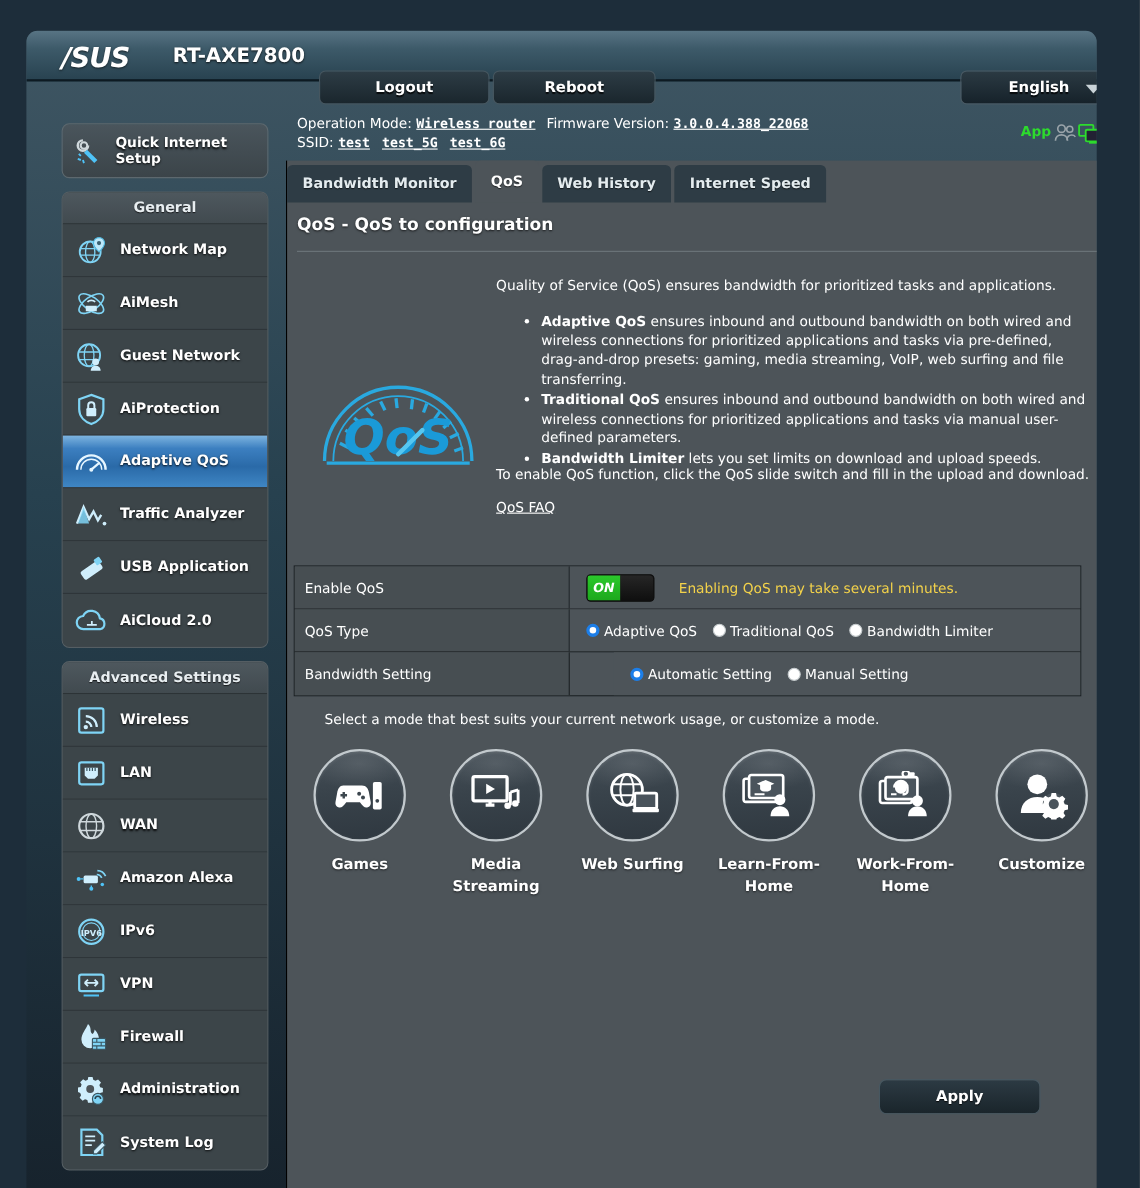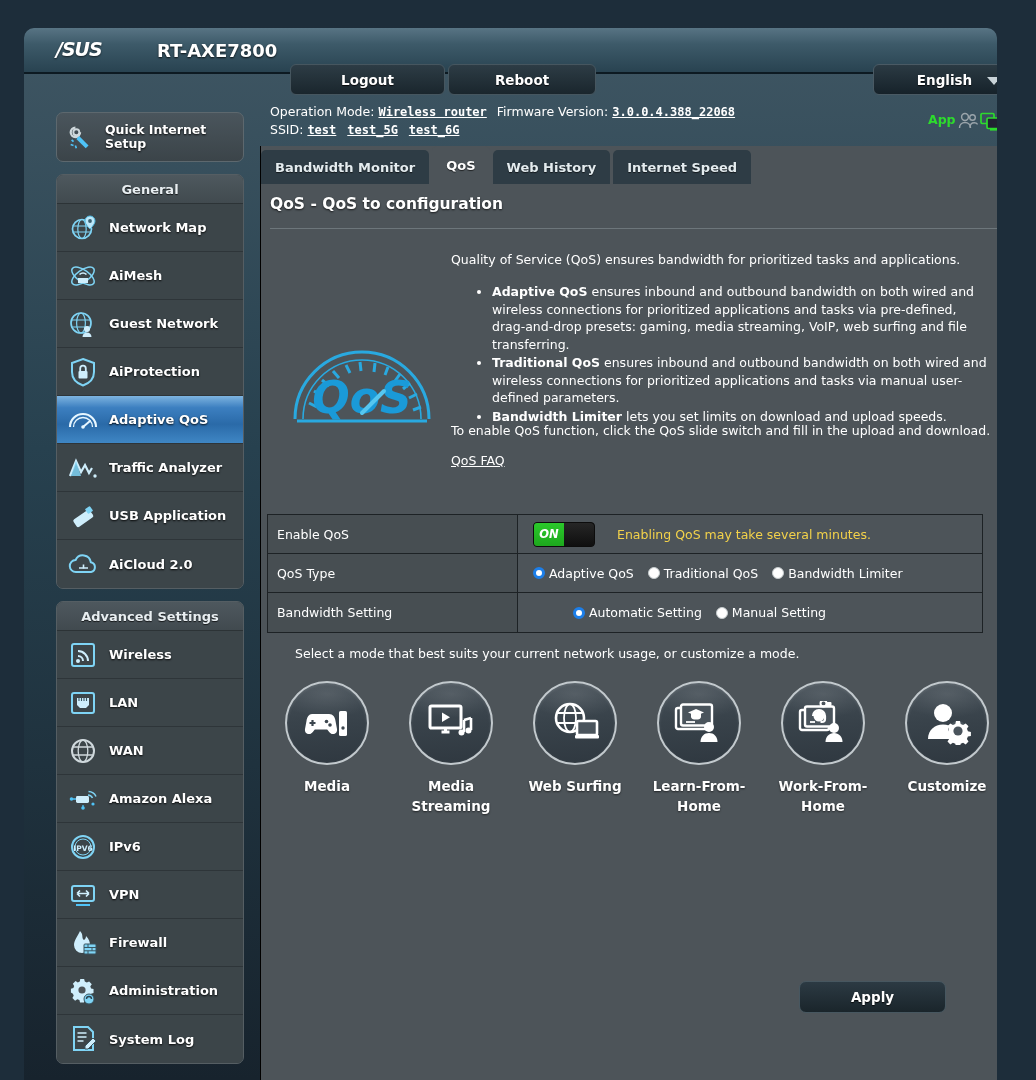--- a/index.html
+++ b/index.html
@@ -29,21 +29,21 @@
     left: 0; top: 0; width: 973px; height: 46px;
     background: linear-gradient(180deg, #587484 0%, #3d5a69 35%, #27414f 100%);
     border-radius: 10px 10px 0 0;
   }
   .topbar:after {
     content: ""; position: absolute; left: 0; bottom: 0;
     width: 100%; height: 2px; background: #0d1a22;
   }
   .asus-logo {
     position: absolute; left: 32px; top: 10px;
-    font-size: 19px; font-weight: bold; font-style: italic;
+    font-size: 25px; font-weight: bold; font-style: italic;
     color: #ffffff; letter-spacing: -1px;
     font-family: "DejaVu Sans", sans-serif;
     text-shadow: 0 1px 2px rgba(0,0,0,.6);
   }
   .model-name {
     position: absolute; left: 133px; top: 12px;
     font-size: 18px; font-weight: bold; color: #ffffff;
     text-shadow: 0 1px 2px rgba(0,0,0,.8);
   }
   .top-btn {
@@ -661,21 +661,21 @@
         <div class="mode-circle">
           <svg width="52" height="40" viewBox="0 0 52 40">
             <path d="M11 11h17c4 0 6 3 6.5 7l1.5 8c.5 3-1.5 5-4 5-2 0-3-1.2-4.2-2.6l-1.6-2H13.8l-1.6 2C11 29.8 10 31 8 31c-2.5 0-4.5-2-4-5l1.5-8C6 14 8 11 11 11z" fill="#ffffff"></path>
             <path d="M11.5 17v6M8.5 20h6" stroke="#3c464e" stroke-width="2.2"></path>
             <circle cx="25.5" cy="18.5" r="1.8" fill="#3c464e"></circle>
             <circle cx="29" cy="22" r="1.8" fill="#3c464e"></circle>
             <rect x="38" y="8" width="8" height="25" rx="1.6" fill="#ffffff"></rect>
             <circle cx="42" cy="25" r="1.7" fill="#3c464e"></circle>
           </svg>
         </div>
-        <div class="mode-label">Media</div>
+        <div class="mode-label">Games</div>
       </div>
 
       <div class="mode">
         <div class="mode-circle">
           <svg width="50" height="44" viewBox="0 0 50 44">
             <rect x="4" y="5" width="31" height="22" rx="1.6" fill="none" stroke="#ffffff" stroke-width="3"></rect>
             <path d="M16 11.5l8 4.7-8 4.7z" fill="#ffffff"></path>
             <path d="M15.5 31h8M19.5 27v4" stroke="#ffffff" stroke-width="3"></path>
             <path d="M38 19v12" stroke="#ffffff" stroke-width="2.6"></path>
             <path d="M45 17v12" stroke="#ffffff" stroke-width="2.6"></path>

